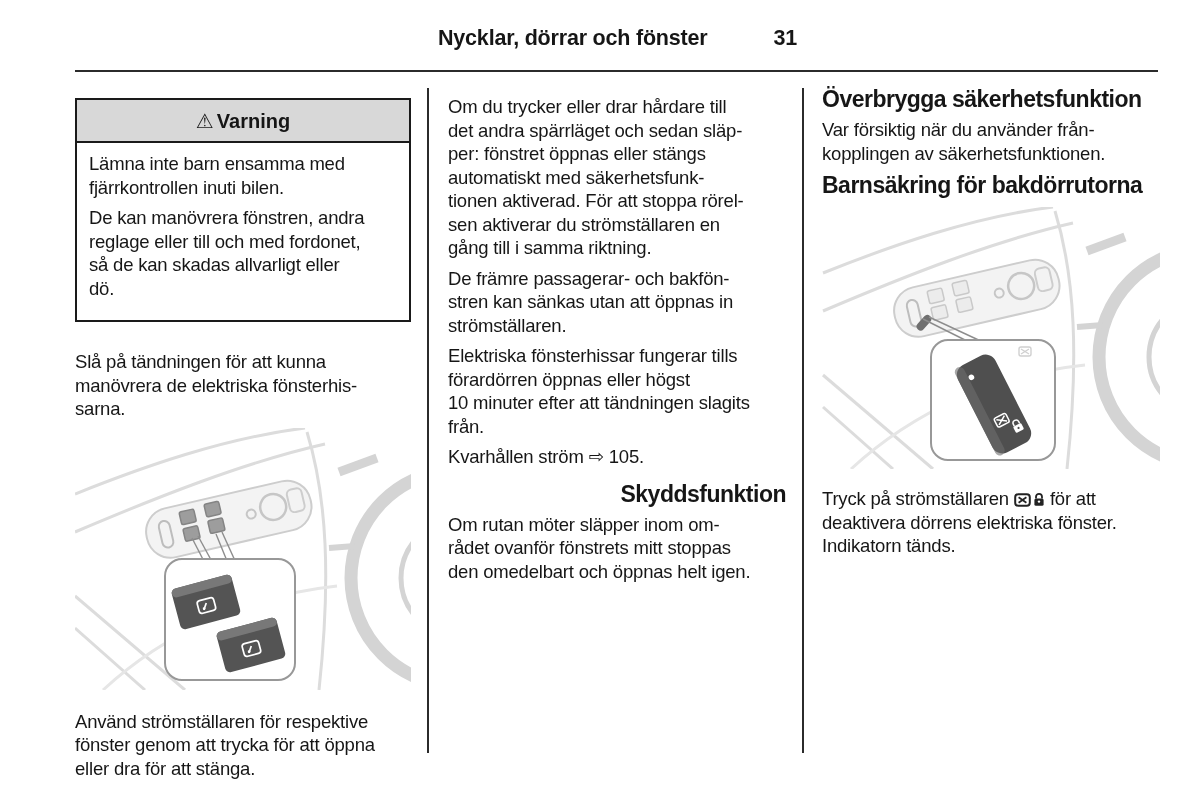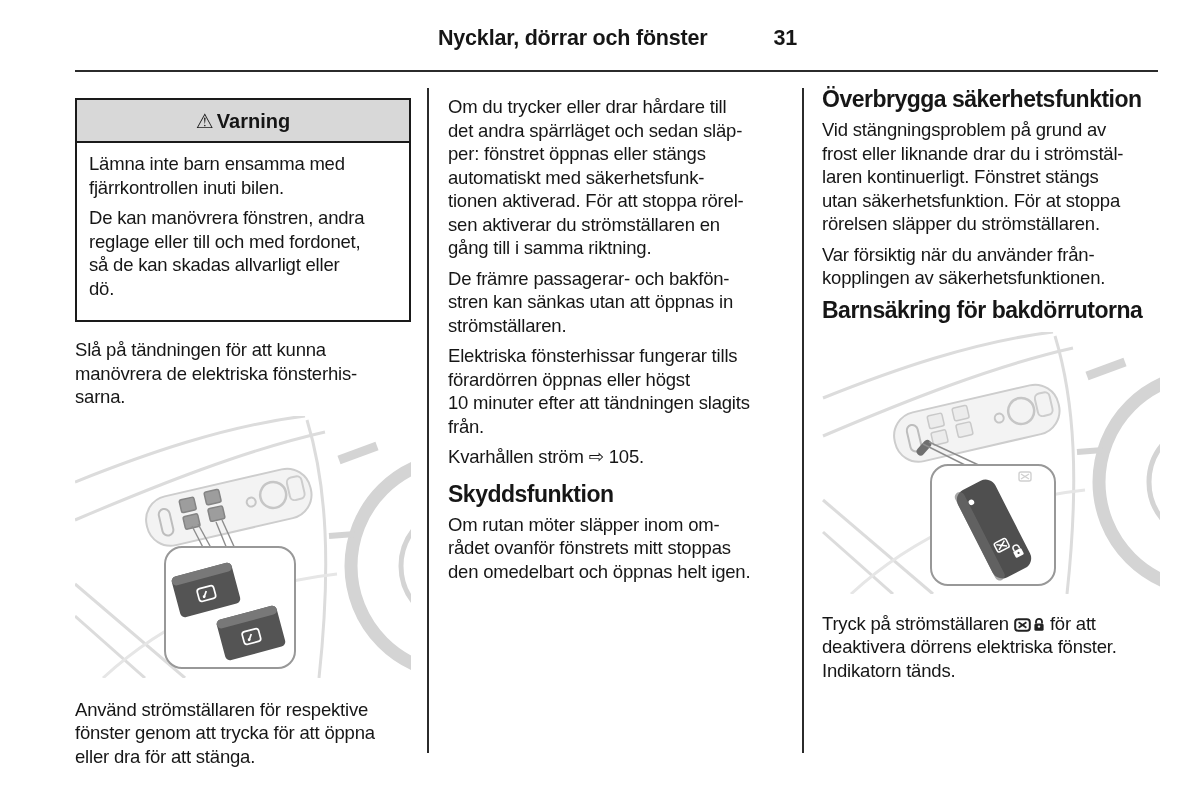--- a/index.html
+++ b/index.html
@@ -22,22 +22,22 @@
   #col-mid{left:448px;top:95px;width:338px;}
   #col-right{left:822px;top:86px;width:338px;}
   p.body{
     font-size:18.5px;line-height:23.5px;letter-spacing:-0.2px;
     margin:0 0 7px 0;white-space:pre-line;
   }
   h2.sect{
     font-size:23px;line-height:27px;font-weight:bold;letter-spacing:-0.5px;
     margin:0 0 5px 0;white-space:nowrap;
   }
-  h2.mid-sect{margin-top:12px;}
-  .warning-box{border:2px solid #1a1a1a;margin-bottom:16px;}
+  h2.mid-sect{margin-top:12px;text-align:right;}
+  .warning-box{border:2px solid #1a1a1a;margin-bottom:28px;}
   .warning-head{
     background:#d8d8d8;border-bottom:2px solid #1a1a1a;text-align:center;
     font-weight:bold;font-size:20px;padding:9px 0 8px 0;
   }
   .warning-head .tri{margin-right:3px;font-weight:normal;}
   .warning-body{padding:9px 12px 13px 12px;}
   figure.fig{margin:6px 0 16px 0;}
   #col-right figure.fig{margin:8px 0 14px 0;}
   .inline-icon{display:inline-block;vertical-align:-2px;}
   .inline-icon.winx{margin-right:2px;}
@@ -145,25 +145,20 @@
 från.</p>
   <p class="body">Kvarhållen ström ⇨ 105.</p>
   <h2 class="sect mid-sect">Skyddsfunktion</h2>
   <p class="body">Om rutan möter släpper inom om-
 rådet ovanför fönstrets mitt stoppas
 den omedelbart och öppnas helt igen.</p>
 </section>
 
 <section class="col" id="col-right">
   <h2 class="sect">Överbrygga säkerhetsfunktion</h2>
-  <p class="body">Vid stängningsproblem på grund av
-frost eller liknande drar du i strömstäl-
-laren kontinuerligt. Fönstret stängs
-utan säkerhetsfunktion. För at stoppa
-rörelsen släpper du strömställaren.</p>
   <p class="body">Var försiktig när du använder från-
 kopplingen av säkerhetsfunktionen.</p>
   <h2 class="sect">Barnsäkring för bakdörrutorna</h2>
 
   <figure class="fig">
     <svg width="338" height="262" viewBox="0 0 336 262" xmlns="http://www.w3.org/2000/svg">
       <g fill="none" stroke="#dcdcdc" stroke-width="3">
         <path d="M0,66 C70,38 150,10 230,0"></path>
         <path d="M0,104 C80,70 170,34 250,16"></path>
         <path d="M232,4 C252,70 256,150 244,262"></path>

